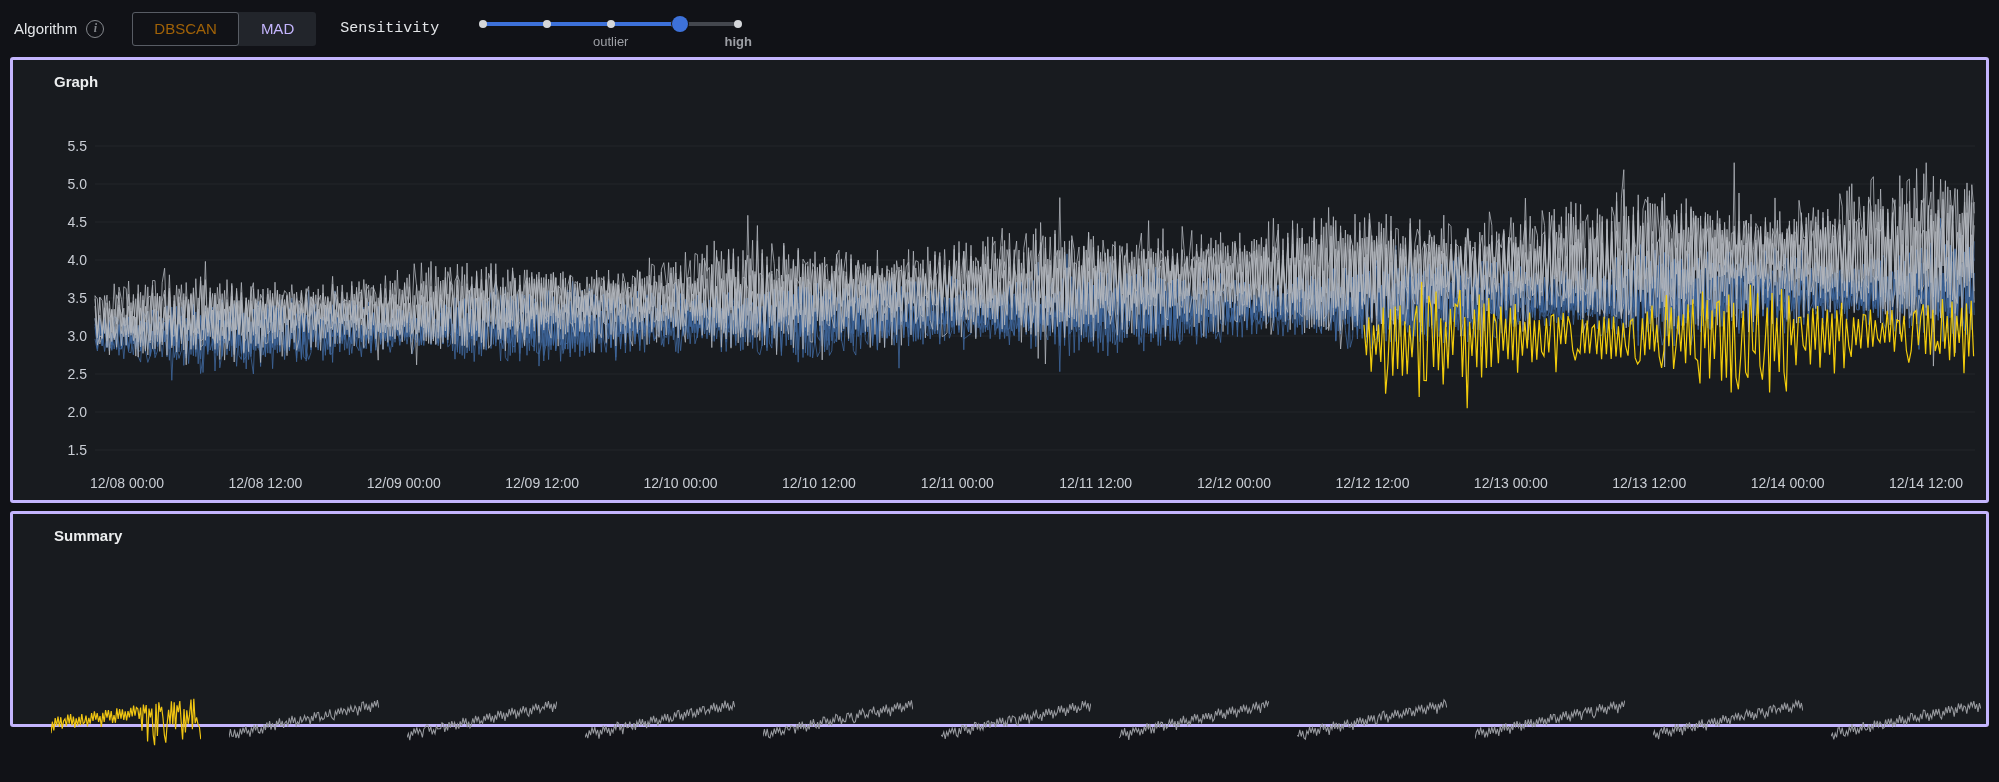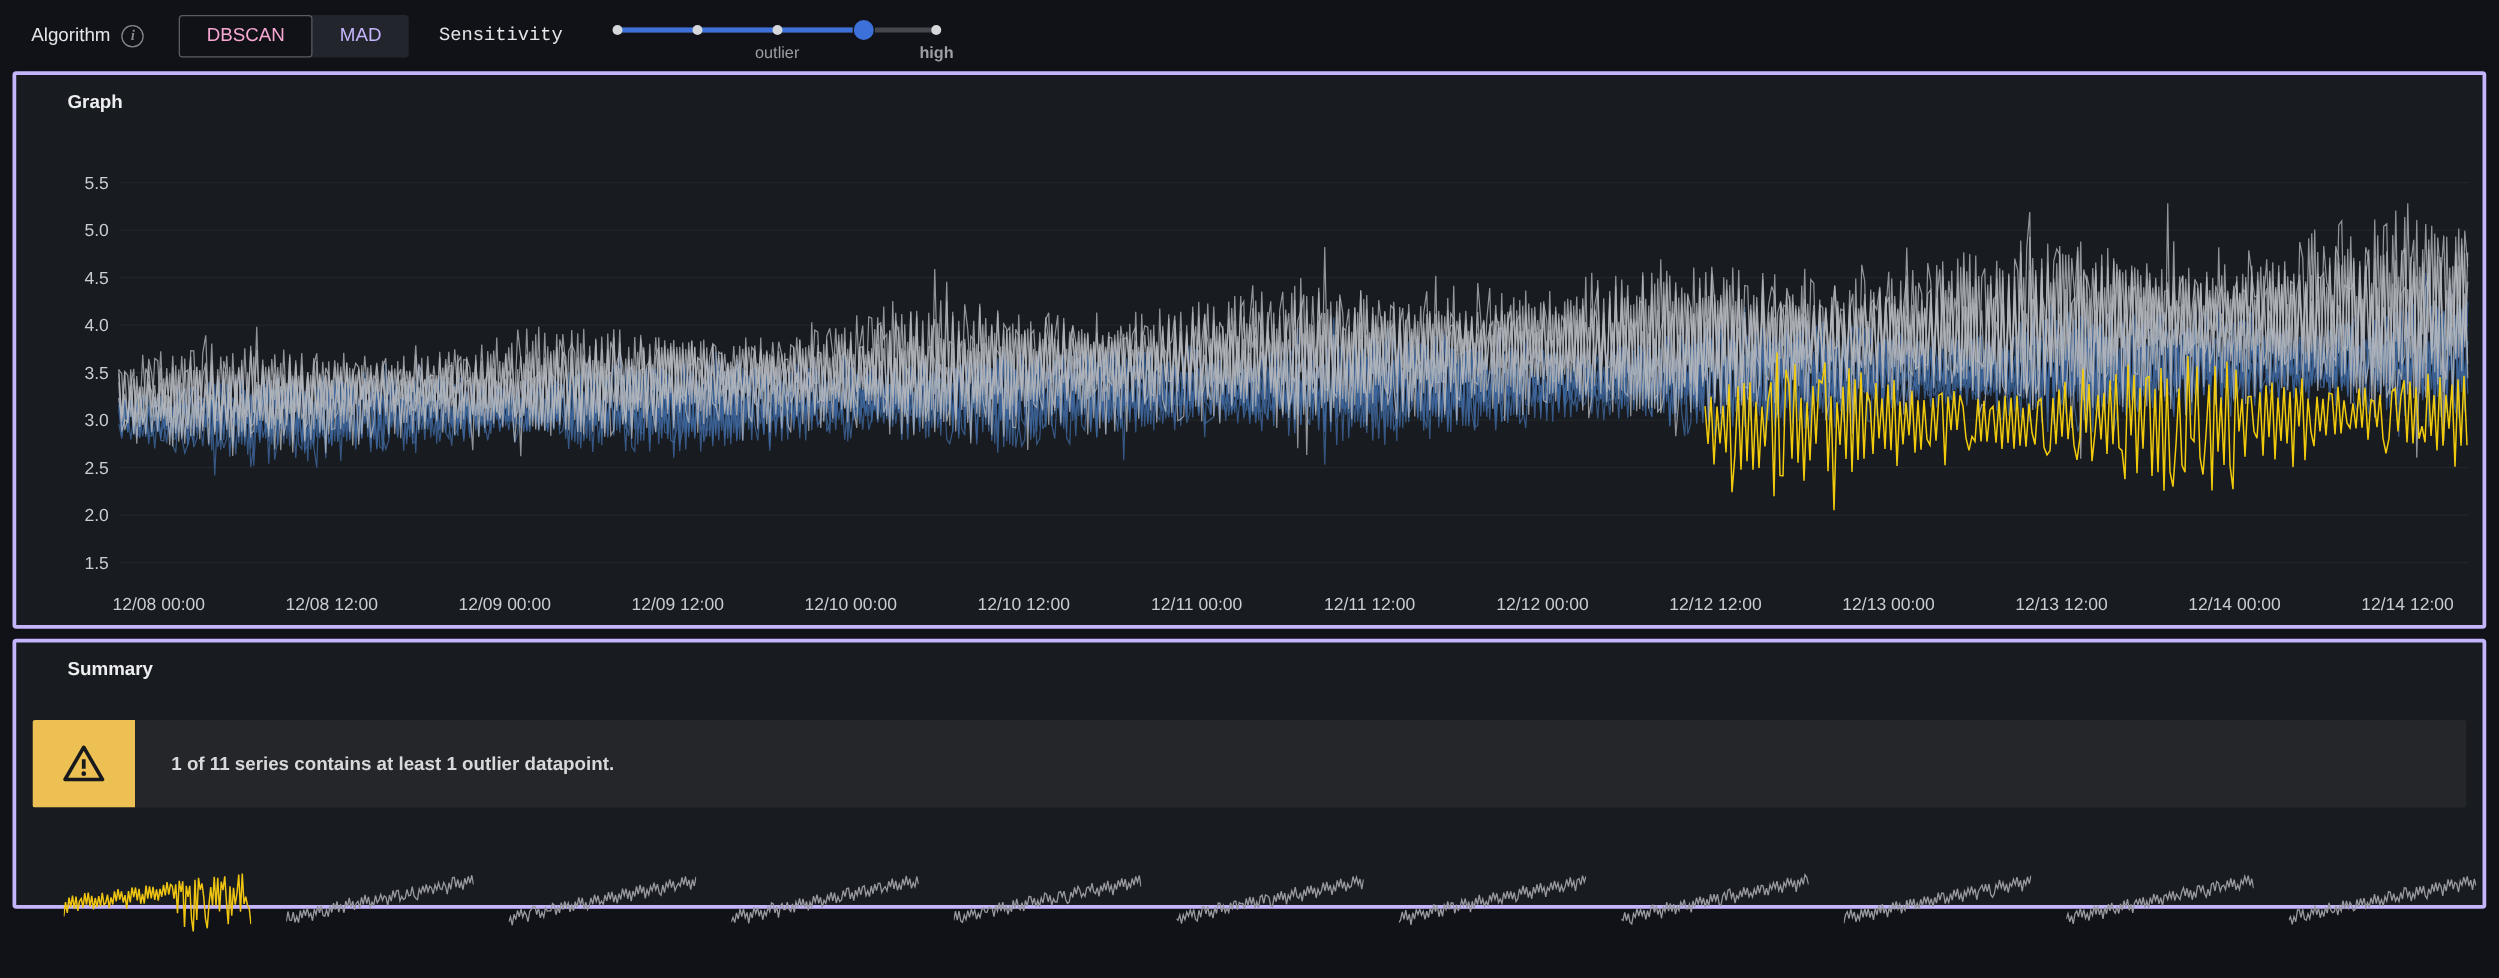--- a/index.html
+++ b/index.html
@@ -11,42 +11,42 @@
     color:#d8d9da;
     overflow:hidden;
     position:relative;
   }
 
   
   .toolbar {
     height:57px;
     display:flex;
     align-items:center;
-    padding:0 25px;
+    padding:0 14px;
   }
   .tb-label { font-size:15px; font-weight:500; color:#e3e5e8; }
   .info-icon {
     width:18px; height:18px; margin-left:9px;
     border:1.6px solid #84878c; border-radius:50%;
     color:#84878c; font-size:12px; font-weight:700;
     display:flex; align-items:center; justify-content:center;
     font-family:"Liberation Serif", serif; font-style:italic;
   }
   .radio-group {
     display:flex; align-items:stretch;
     background:#22252b; border-radius:3px;
     margin-left:28px; height:34px;
   }
   .radio-btn {
     padding:0 21px; display:flex; align-items:center;
     font-size:15px; font-weight:500; color:#c4b5fd;
     border:1px solid transparent; border-radius:3px;
     cursor:pointer; white-space:nowrap;
   }
-  .radio-btn.active { background:#111217; border-color:#585c64; color:#f9a8d4; }
+  .radio-btn.active { background:#111217; border-color:#585c64; color:#a16207; }
   .sens-label { margin-left:24px;font-family:Liberation Mono, monospace; }
   .slider {
     position:relative; width:255px; height:44px; margin-left:44px; margin-top:6px;
   }
   .slider-rail  { position:absolute; top:12px; left:0; width:100%; height:4px; background:#44474e; border-radius:2px; }
   .slider-fill  { position:absolute; top:12px; left:0; height:4px; background:#3d71d9; border-radius:2px; }
   .slider-dot   { position:absolute; top:10px; width:8px; height:8px; border-radius:50%; background:#d5d7da; transform:translateX(-50%); }
   .slider-handle{
     position:absolute; top:6px; width:16px; height:16px; border-radius:50%;
     background:#3d71d9; transform:translateX(-50%);
@@ -166,30 +166,20 @@
       <path d="M82.0 197.9L84.4 200.9L86.8 246.0L89.2 236.5L91.6 211.0L94.0 197.1L96.4 256.9L98.8 212.2L101.2 240.3L103.6 196.8L106.0 203.0L108.4 235.7L110.8 188.7L113.2 190.5L115.6 236.0L118.0 204.6L120.4 235.4L122.8 200.7L125.2 259.1L127.6 194.2L130.0 255.3L132.4 208.2L134.8 257.0L137.2 209.0L139.6 187.2L142.0 250.8L144.4 195.5L146.8 244.4L149.2 203.2L151.6 192.2L154.0 236.1L156.4 190.2L158.8 237.1L161.2 206.1L163.6 254.1L166.0 204.8L168.4 239.0L170.8 195.5L173.2 255.8L175.6 206.2L178.0 251.3L180.4 189.8L182.8 246.5L185.2 211.0L187.6 248.8L190.0 247.0L192.4 207.6L194.8 233.9L197.2 193.8L199.6 230.5L202.0 195.1L204.4 236.5L206.8 200.7L209.2 237.8L211.6 210.9L214.0 229.2L216.4 208.4L218.8 233.2L221.2 202.4L223.6 231.7L226.0 202.5L228.4 237.5L230.8 228.2L233.2 199.6L235.6 227.2L238.0 205.6L240.4 229.0L242.8 205.0L245.2 209.4L247.6 202.1L250.0 237.7L252.4 205.8L254.8 230.2L257.2 201.6L259.6 235.0L262.0 213.1L264.4 203.6L266.8 208.0L269.2 234.0L271.6 201.5L274.0 227.0L276.4 211.3L278.8 229.9L281.2 207.3L283.6 227.5L286.0 202.7L288.4 205.7L290.8 233.6L293.2 204.2L295.6 226.6L298.0 198.7L300.4 203.1L302.8 232.7L305.2 204.2L307.6 197.2L310.0 240.3L312.4 207.0L314.8 234.2L317.2 204.4L319.6 231.7L322.0 193.6L324.4 200.2L326.8 239.1L329.2 193.8L331.6 236.6L334.0 204.8L336.4 236.9L338.8 187.7L341.2 225.2L343.6 189.3L346.0 240.1L348.4 202.1L350.8 237.5L353.2 185.8L355.6 245.4L358.0 189.8L360.4 190.1L362.8 228.3L365.2 262.2L367.6 185.8L370.0 251.3L372.4 199.7L374.8 244.4L377.2 182.9L379.6 228.4L382.0 196.6L384.4 232.1L386.8 190.8L389.2 244.0L391.6 184.5L394.0 234.6L396.4 176.3L398.8 235.2L401.2 197.3L403.6 266.9L406.0 192.7L408.4 227.4L410.8 183.2L413.2 243.1L415.6 169.5L418.0 245.7L420.4 193.8L422.8 246.5L425.2 179.0L427.6 250.8L430.0 182.0L432.4 233.0L434.8 173.6L437.2 183.6L439.6 245.6L442.0 182.9L444.4 177.2L446.8 183.9L449.2 247.6L451.6 176.6L454.0 249.5L456.4 192.2L458.8 238.1L461.2 190.0L463.6 232.5L466.0 190.4L468.4 244.7L470.8 192.5L473.2 224.5L475.6 175.3L478.0 183.9L480.4 230.7L482.8 196.6L485.2 241.5L487.6 220.4L490.0 198.4L492.4 195.3L494.8 229.7L497.2 183.4L499.6 228.3L502.0 182.3L504.4 224.0L506.8 187.1L509.2 231.4L511.6 200.5L514.0 228.3L516.4 185.2L518.8 221.2L521.2 185.5L523.6 216.6L526.0 181.4L528.4 223.9L530.8 189.7L533.2 216.9L535.6 219.1L538.0 193.3L540.4 193.8L542.8 188.3L545.2 220.0L547.6 197.5L550.0 221.8L552.4 190.8L554.8 215.5L557.2 194.1L559.6 222.0L562.0 198.2L564.4 219.4L566.8 198.8L569.2 234.1L571.6 197.5L574.0 217.4L576.4 193.0L578.8 213.1L581.2 215.6L583.6 198.0L586.0 218.8L588.4 188.0L590.8 224.6L593.2 227.0L595.6 194.8L598.0 215.1L600.4 194.5L602.8 223.9L605.2 186.7L607.6 223.9L610.0 182.9L612.4 227.7L614.8 192.5L617.2 219.3L619.6 177.8L622.0 179.8L624.4 231.1L626.8 173.6L629.2 222.9L631.6 186.4L634.0 227.5L636.4 185.6L638.8 233.8L641.2 184.1L643.6 184.0L646.0 239.4L648.4 171.0L650.8 164.7L653.2 184.4L655.6 221.1L658.0 169.6L660.4 229.7L662.8 164.1L665.2 239.9L667.6 167.5L670.0 228.5L672.4 244.3L674.8 178.5L677.2 162.5L679.6 222.1L682.0 182.7L684.4 222.6L686.8 165.3L689.2 237.3L691.6 162.3L694.0 173.2L696.4 169.4L698.8 249.6L701.2 142.9L703.6 225.1L706.0 163.3L708.4 249.2L710.8 161.4L713.2 225.2L715.6 151.9L718.0 250.2L720.4 155.3L722.8 228.5L725.2 158.5L727.6 228.2L730.0 179.3L732.4 180.0L734.8 247.8L737.2 160.6L739.6 232.7L742.0 176.3L744.4 225.5L746.8 175.3L749.2 177.0L751.6 237.6L754.0 183.5L756.4 174.5L758.8 227.5L761.2 181.7L763.6 256.7L766.0 180.0L768.4 232.9L770.8 183.3L773.2 221.4L775.6 236.2L778.0 181.8L780.4 221.3L782.8 187.0L785.2 218.3L787.6 209.2L790.0 178.7L792.4 229.3L794.8 181.2L797.2 186.7L799.6 218.4L802.0 172.9L804.4 219.1L806.8 165.8L809.2 213.7L811.6 184.3L814.0 223.2L816.4 186.1L818.8 218.6L821.2 173.0L823.6 212.8L826.0 177.4L828.4 208.5L830.8 172.9L833.2 218.8L835.6 185.7L838.0 208.3L840.4 181.0L842.8 231.5L845.2 186.4L847.6 215.1L850.0 188.0L852.4 207.5L854.8 182.1L857.2 215.6L859.6 181.9L862.0 216.4L864.4 212.7L866.8 176.9L869.2 183.6L871.6 215.3L874.0 205.8L876.4 209.9L878.8 169.6L881.2 219.6L883.6 162.7L886.0 181.9L888.4 213.2L890.8 173.2L893.2 223.8L895.6 181.9L898.0 212.1L900.4 167.6L902.8 224.0L905.2 218.7L907.6 165.7L910.0 223.6L912.4 175.5L914.8 218.2L917.2 162.9L919.6 207.1L922.0 156.8L924.4 232.2L926.8 158.2L929.2 208.4L931.6 169.9L934.0 213.2L936.4 162.3L938.8 222.8L941.2 151.4L943.6 221.8L946.0 154.7L948.4 239.1L950.8 153.1L953.2 219.3L955.6 177.0L958.0 235.0L960.4 162.9L962.8 240.8L965.2 162.9L967.6 208.1L970.0 143.3L972.4 226.4L974.8 138.8L977.2 210.0L979.6 138.9L982.0 224.6L984.4 160.7L986.8 208.1L989.2 148.2L991.6 227.1L994.0 151.6L996.4 167.3L998.8 221.6L1001.2 165.6L1003.6 208.2L1006.0 152.0L1008.4 244.4L1010.8 170.6L1013.2 234.2L1015.6 154.3L1018.0 230.0L1020.4 212.4L1022.8 166.0L1025.2 233.9L1027.6 153.4L1030.0 137.7L1032.4 266.0L1034.8 161.0L1037.2 216.9L1039.6 208.5L1042.0 158.2L1044.4 228.6L1046.8 160.8L1049.2 213.4L1051.6 154.2L1054.0 223.1L1056.4 142.8L1058.8 231.7L1061.2 165.1L1063.6 206.1L1066.0 174.7L1068.4 211.4L1070.8 153.7L1073.2 207.1L1075.6 173.1L1078.0 208.4L1080.4 219.9L1082.8 172.5L1085.2 201.1L1087.6 154.3L1090.0 210.2L1092.4 154.8L1094.8 206.5L1097.2 217.7L1099.6 165.7L1102.0 160.8L1104.4 201.2L1106.8 157.1L1109.2 196.2L1111.6 157.6L1114.0 199.5L1116.4 177.5L1118.8 212.6L1121.2 177.2L1123.6 208.6L1126.0 170.9L1128.4 205.6L1130.8 199.9L1133.2 160.8L1135.6 207.8L1138.0 208.0L1140.4 174.6L1142.8 200.4L1145.2 171.4L1147.6 167.8L1150.0 208.6L1152.4 158.7L1154.8 176.3L1157.2 208.3L1159.6 162.9L1162.0 200.4L1164.4 164.1L1166.8 207.3L1169.2 209.6L1171.6 169.7L1174.0 157.9L1176.4 214.6L1178.8 199.7L1181.2 169.9L1183.6 215.8L1186.0 158.9L1188.4 216.7L1190.8 153.4L1193.2 210.4L1195.6 159.2L1198.0 215.9L1200.4 150.2L1202.8 217.3L1205.2 146.4L1207.6 221.6L1210.0 144.8L1212.4 202.6L1214.8 155.0L1217.2 206.0L1219.6 143.8L1222.0 222.5L1224.4 224.0L1226.8 134.8L1229.2 216.4L1231.6 150.9L1234.0 206.8L1236.4 163.5L1238.8 201.8L1241.2 153.0L1243.6 207.9L1246.0 146.5L1248.4 208.1L1250.8 153.5L1253.2 230.4L1255.6 123.5L1258.0 236.5L1260.4 220.7L1262.8 146.3L1265.2 132.0L1267.6 207.7L1270.0 140.7L1272.4 223.5L1274.8 134.9L1277.2 231.7L1279.6 131.1L1282.0 212.3L1284.4 143.7L1286.8 203.9L1289.2 139.1L1291.6 235.0L1294.0 145.4L1296.4 230.9L1298.8 139.4L1301.2 226.5L1303.6 141.1L1306.0 228.8L1308.4 120.3L1310.8 198.5L1313.2 149.8L1315.6 232.5L1318.0 218.7L1320.4 128.8L1322.8 209.2L1325.2 143.0L1327.6 232.6L1330.0 140.0L1332.4 220.6L1334.8 136.3L1337.2 194.2L1339.6 147.4L1342.0 217.9L1344.4 144.4L1346.8 193.9L1349.2 140.0L1351.6 206.4L1354.0 138.9L1356.4 199.7L1358.8 137.6L1361.2 197.0L1363.6 140.3L1366.0 190.2L1368.4 125.6L1370.8 200.3L1373.2 158.9L1375.6 197.7L1378.0 164.2L1380.4 207.1L1382.8 162.0L1385.2 188.8L1387.6 145.6L1390.0 190.7L1392.4 158.7L1394.8 189.0L1397.2 143.8L1399.6 185.5L1402.0 196.2L1404.4 147.1L1406.8 191.5L1409.2 188.1L1411.6 188.5L1414.0 146.2L1416.4 147.3L1418.8 187.9L1421.2 158.6L1423.6 194.7L1426.0 156.0L1428.4 196.2L1430.8 155.1L1433.2 191.8L1435.6 200.7L1438.0 162.9L1440.4 197.1L1442.8 155.5L1445.2 196.3L1447.6 147.9L1450.0 182.8L1452.4 155.4L1454.8 130.3L1457.2 161.6L1459.6 220.3L1462.0 144.1L1464.4 204.6L1466.8 150.3L1469.2 188.6L1471.6 147.7L1474.0 202.2L1476.4 148.0L1478.8 201.7L1481.2 158.9L1483.6 194.2L1486.0 135.6L1488.4 207.1L1490.8 142.5L1493.2 202.9L1495.6 139.0L1498.0 207.7L1500.4 124.8L1502.8 195.6L1505.2 149.9L1507.6 200.1L1510.0 145.6L1512.4 122.5L1514.8 242.0L1517.2 145.9L1519.6 198.0L1522.0 128.1L1524.4 137.2L1526.8 205.2L1529.2 137.1L1531.6 133.7L1534.0 212.3L1536.4 114.0L1538.8 207.2L1541.2 111.1L1543.6 191.2L1546.0 198.4L1548.4 118.7L1550.8 201.0L1553.2 108.9L1555.6 214.6L1558.0 116.0L1560.4 205.3L1562.8 105.2L1565.2 214.0L1567.6 106.4L1570.0 234.9L1572.4 225.7L1574.8 226.4L1577.2 196.3L1579.6 122.4L1582.0 190.4L1584.4 110.6L1586.8 216.4L1589.2 144.8L1591.6 214.7L1594.0 122.5L1596.4 204.8L1598.8 108.9L1601.2 118.2L1603.6 192.0L1606.0 123.9L1608.4 217.3L1610.8 205.6L1613.2 108.5L1615.6 217.0L1618.0 209.0L1620.4 122.4L1622.8 195.2L1625.2 112.3L1627.6 190.6L1630.0 127.7L1632.4 209.7L1634.8 124.7L1637.2 210.4L1639.6 217.6L1642.0 183.1L1644.4 144.1L1646.8 210.2L1649.2 102.8L1651.6 209.0L1654.0 130.9L1656.4 195.0L1658.8 207.8L1661.2 149.1L1663.6 122.0L1666.0 187.0L1668.4 131.0L1670.8 189.0L1673.2 152.7L1675.6 183.8L1678.0 137.6L1680.4 198.0L1682.8 135.3L1685.2 179.8L1687.6 152.5L1690.0 175.3L1692.4 137.5L1694.8 130.7L1697.2 181.9L1699.6 141.0L1702.0 192.7L1704.4 150.6L1706.8 178.9L1709.2 136.7L1711.6 177.0L1714.0 139.2L1716.4 186.1L1718.8 151.8L1721.2 180.5L1723.6 146.6L1726.0 178.2L1728.4 142.3L1730.8 177.8L1733.2 145.0L1735.6 185.8L1738.0 143.9L1740.4 187.6L1742.8 144.9L1745.2 176.8L1747.6 135.6L1750.0 187.2L1752.4 179.6L1754.8 134.0L1757.2 180.8L1759.6 135.6L1762.0 187.4L1764.4 122.2L1766.8 196.7L1769.2 136.4L1771.6 191.0L1774.0 135.0L1776.4 194.6L1778.8 136.6L1781.2 199.5L1783.6 123.6L1786.0 197.6L1788.4 114.7L1790.8 202.4L1793.2 134.2L1795.6 197.9L1798.0 143.1L1800.4 132.7L1802.8 210.6L1805.2 127.0L1807.6 200.1L1810.0 119.8L1812.4 195.1L1814.8 111.1L1817.2 214.2L1819.6 126.5L1822.0 189.1L1824.4 136.0L1826.8 121.6L1829.2 211.2L1831.6 131.7L1834.0 183.5L1836.4 88.6L1838.8 183.1L1841.2 120.9L1843.6 194.8L1846.0 98.8L1848.4 128.2L1850.8 135.0L1853.2 212.5L1855.6 102.8L1858.0 184.5L1860.4 113.8L1862.8 201.8L1865.2 101.1L1867.6 225.0L1870.0 111.3L1872.4 204.1L1874.8 127.9L1877.2 226.9L1879.6 122.7L1882.0 101.7L1884.4 224.7L1886.8 108.6L1889.2 190.5L1891.6 200.4L1894.0 105.6L1896.4 208.3L1898.8 120.0L1901.2 206.6L1903.6 70.5L1906.0 191.8L1908.4 102.0L1910.8 175.5L1913.2 133.2L1915.6 188.6L1918.0 111.2L1920.4 214.8L1922.8 133.5L1925.2 204.3L1927.6 132.2L1930.0 120.6L1932.4 184.7L1934.8 179.0L1937.2 106.9L1939.6 202.0L1942.0 174.8L1944.4 134.2L1946.8 177.8L1949.2 136.9L1951.6 189.4L1954.0 114.6L1956.4 183.4L1958.8 136.7L1961.2 193.1" fill="none" stroke="#b3b7be" stroke-width="1" opacity="0.78"></path>
       <path d="M82.0 220.4L84.4 237.5L86.8 217.1L89.2 235.7L91.6 209.8L94.0 242.7L96.4 220.2L98.8 216.4L101.2 239.7L103.6 233.9L106.0 206.8L108.4 247.7L110.8 219.4L113.2 237.0L115.6 208.1L118.0 237.3L120.4 218.0L122.8 258.1L125.2 202.4L127.6 248.8L130.0 201.9L132.4 252.8L134.8 199.8L137.2 197.9L139.6 250.8L142.0 198.1L144.4 243.7L146.8 198.1L149.2 246.9L151.6 208.9L154.0 257.2L156.4 193.5L158.8 247.6L161.2 197.2L163.6 240.9L166.0 198.6L168.4 245.8L170.8 202.2L173.2 266.8L175.6 201.4L178.0 236.4L180.4 194.5L182.8 236.8L185.2 199.9L187.6 252.2L190.0 187.3L192.4 242.3L194.8 209.7L197.2 238.8L199.6 212.0L202.0 251.4L204.4 206.1L206.8 261.5L209.2 205.6L211.6 262.1L214.0 204.4L216.4 236.3L218.8 198.0L221.2 256.6L223.6 205.3L226.0 235.9L228.4 194.4L230.8 253.7L233.2 209.6L235.6 253.7L238.0 202.7L240.4 237.4L242.8 201.9L245.2 245.7L247.6 202.3L250.0 249.5L252.4 206.1L254.8 235.9L257.2 232.4L259.6 195.3L262.0 234.0L264.4 192.1L266.8 247.3L269.2 203.1L271.6 192.6L274.0 195.8L276.4 249.1L278.8 204.4L281.2 244.5L283.6 201.9L286.0 230.3L288.4 209.7L290.8 230.0L293.2 201.3L295.6 231.8L298.0 208.9L300.4 198.0L302.8 231.0L305.2 211.0L307.6 241.6L310.0 204.3L312.4 226.3L314.8 206.3L317.2 230.3L319.6 229.0L322.0 211.6L324.4 234.6L326.8 205.5L329.2 226.0L331.6 200.9L334.0 231.8L336.4 205.6L338.8 229.4L341.2 207.3L343.6 232.5L346.0 203.5L348.4 227.0L350.8 211.1L353.2 236.6L355.6 208.1L358.0 224.0L360.4 206.7L362.8 206.2L365.2 233.9L367.6 201.9L370.0 210.2L372.4 235.0L374.8 207.7L377.2 199.7L379.6 238.5L382.0 203.8L384.4 231.3L386.8 207.9L389.2 227.0L391.6 205.2L394.0 224.8L396.4 205.0L398.8 234.8L401.2 231.6L403.6 206.8L406.0 234.6L408.4 197.1L410.8 242.5L413.2 204.1L415.6 234.2L418.0 199.1L420.4 240.6L422.8 193.1L425.2 240.4L427.6 196.5L430.0 236.9L432.4 181.9L434.8 238.5L437.2 183.5L439.6 197.1L442.0 234.4L444.4 182.1L446.8 237.9L449.2 201.3L451.6 243.3L454.0 189.5L456.4 196.3L458.8 186.2L461.2 236.4L463.6 178.5L466.0 238.3L468.4 194.9L470.8 251.3L473.2 182.4L475.6 250.3L478.0 246.3L480.4 192.3L482.8 183.6L485.2 194.7L487.6 240.8L490.0 196.9L492.4 252.9L494.8 194.3L497.2 229.0L499.6 169.8L502.0 236.6L504.4 194.7L506.8 190.3L509.2 230.3L511.6 247.6L514.0 171.8L516.4 235.7L518.8 178.5L521.2 229.3L523.6 184.1L526.0 238.1L528.4 185.6L530.8 229.6L533.2 181.4L535.6 226.2L538.0 182.0L540.4 225.6L542.8 179.8L545.2 248.1L547.6 175.1L550.0 241.2L552.4 179.9L554.8 234.3L557.2 176.9L559.6 179.3L562.0 225.1L564.4 183.4L566.8 233.4L569.2 193.6L571.6 226.2L574.0 197.1L576.4 234.3L578.8 199.3L581.2 222.6L583.6 185.3L586.0 236.6L588.4 197.5L590.8 224.5L593.2 192.5L595.6 221.4L598.0 185.5L600.4 241.3L602.8 185.4L605.2 217.5L607.6 195.5L610.0 226.2L612.4 198.7L614.8 189.9L617.2 189.3L619.6 224.2L622.0 218.1L624.4 200.3L626.8 224.2L629.2 187.9L631.6 214.7L634.0 199.6L636.4 215.7L638.8 187.3L641.2 224.1L643.6 221.9L646.0 194.4L648.4 223.0L650.8 196.2L653.2 217.7L655.6 198.5L658.0 219.5L660.4 186.4L662.8 184.2L665.2 193.8L667.6 228.5L670.0 185.2L672.4 215.4L674.8 190.8L677.2 214.0L679.6 195.9L682.0 217.7L684.4 184.0L686.8 226.5L689.2 177.1L691.6 217.6L694.0 180.7L696.4 219.6L698.8 182.2L701.2 219.9L703.6 188.3L706.0 229.1L708.4 180.6L710.8 235.3L713.2 175.4L715.6 217.7L718.0 171.0L720.4 235.9L722.8 178.9L725.2 244.9L727.6 187.7L730.0 239.0L732.4 162.1L734.8 217.5L737.2 177.4L739.6 237.2L742.0 173.5L744.4 239.2L746.8 228.1L749.2 180.4L751.6 247.1L754.0 166.9L756.4 219.0L758.8 173.0L761.2 223.4L763.6 182.8L766.0 220.7L768.4 177.0L770.8 235.6L773.2 161.5L775.6 217.2L778.0 170.6L780.4 249.8L782.8 168.2L785.2 225.0L787.6 179.0L790.0 251.2L792.4 167.3L794.8 163.8L797.2 243.7L799.6 244.2L802.0 184.9L804.4 216.2L806.8 167.0L809.2 261.9L811.6 159.1L814.0 216.2L816.4 182.9L818.8 219.6L821.2 230.2L823.6 167.3L826.0 241.7L828.4 160.9L830.8 230.8L833.2 185.8L835.6 213.4L838.0 160.8L840.4 222.6L842.8 186.9L845.2 162.0L847.6 176.0L850.0 221.5L852.4 165.2L854.8 228.6L857.2 169.5L859.6 219.7L862.0 175.5L864.4 209.6L866.8 179.5L869.2 223.1L871.6 181.9L874.0 221.8L876.4 175.0L878.8 223.8L881.2 182.7L883.6 213.3L886.0 187.2L888.4 223.6L890.8 176.8L893.2 207.1L895.6 174.4L898.0 206.4L900.4 181.5L902.8 222.9L905.2 178.7L907.6 216.6L910.0 218.8L912.4 178.7L914.8 209.1L917.2 178.7L919.6 183.5L922.0 207.1L924.4 206.4L926.8 181.2L929.2 208.8L931.6 175.9L934.0 207.0L936.4 174.0L938.8 203.7L941.2 184.7L943.6 207.3L946.0 181.9L948.4 205.1L950.8 185.9L953.2 221.6L955.6 172.7L958.0 207.4L960.4 174.7L962.8 209.4L965.2 176.3L967.6 210.0L970.0 183.0L972.4 169.6L974.8 210.0L977.2 175.5L979.6 221.0L982.0 173.0L984.4 221.1L986.8 161.2L989.2 180.2L991.6 163.6L994.0 206.4L996.4 169.3L998.8 207.8L1001.2 167.3L1003.6 213.0L1006.0 175.6L1008.4 218.8L1010.8 154.4L1013.2 209.9L1015.6 173.2L1018.0 152.4L1020.4 216.7L1022.8 142.1L1025.2 219.7L1027.6 144.4L1030.0 221.7L1032.4 166.1L1034.8 214.0L1037.2 162.3L1039.6 234.3L1042.0 162.5L1044.4 152.3L1046.8 224.1L1049.2 149.3L1051.6 239.6L1054.0 169.7L1056.4 215.5L1058.8 141.9L1061.2 221.1L1063.6 165.9L1066.0 229.2L1068.4 167.4L1070.8 226.1L1073.2 151.9L1075.6 226.2L1078.0 141.3L1080.4 242.5L1082.8 167.8L1085.2 224.8L1087.6 160.9L1090.0 206.6L1092.4 160.2L1094.8 212.2L1097.2 217.5L1099.6 158.1L1102.0 210.5L1104.4 237.2L1106.8 147.6L1109.2 231.6L1111.6 167.1L1114.0 222.5L1116.4 167.5L1118.8 235.2L1121.2 158.9L1123.6 231.0L1126.0 167.4L1128.4 206.1L1130.8 150.9L1133.2 211.5L1135.6 153.0L1138.0 201.7L1140.4 153.9L1142.8 233.8L1145.2 172.9L1147.6 162.5L1150.0 162.3L1152.4 219.4L1154.8 222.0L1157.2 172.9L1159.6 208.2L1162.0 166.7L1164.4 220.6L1166.8 176.1L1169.2 203.3L1171.6 165.7L1174.0 198.2L1176.4 175.0L1178.8 165.8L1181.2 158.6L1183.6 201.7L1186.0 165.0L1188.4 164.3L1190.8 200.5L1193.2 163.3L1195.6 145.8L1198.0 197.4L1200.4 158.9L1202.8 206.3L1205.2 166.6L1207.6 197.9L1210.0 165.0L1212.4 204.2L1214.8 168.2L1217.2 209.9L1219.6 165.2L1222.0 205.4L1224.4 174.5L1226.8 195.2L1229.2 173.9L1231.6 193.4L1234.0 172.5L1236.4 204.4L1238.8 155.4L1241.2 196.4L1243.6 159.9L1246.0 198.2L1248.4 157.9L1250.8 205.3L1253.2 140.7L1255.6 196.6L1258.0 163.7L1260.4 213.4L1262.8 149.6L1265.2 161.5L1267.6 217.1L1270.0 157.0L1272.4 206.9L1274.8 214.4L1277.2 160.1L1279.6 203.8L1282.0 166.8L1284.4 214.6L1286.8 140.0L1289.2 200.2L1291.6 165.5L1294.0 201.6L1296.4 201.0L1298.8 143.0L1301.2 144.3L1303.6 213.0L1306.0 146.5L1308.4 228.2L1310.8 128.8L1313.2 231.4L1315.6 228.5L1318.0 127.4L1320.4 217.1L1322.8 150.8L1325.2 208.5L1327.6 134.5L1330.0 213.1L1332.4 132.0L1334.8 199.7L1337.2 136.9L1339.6 207.6L1342.0 153.5L1344.4 227.7L1346.8 151.0L1349.2 208.3L1351.6 159.2L1354.0 239.3L1356.4 123.7L1358.8 224.6L1361.2 153.5L1363.6 232.9L1366.0 146.6L1368.4 226.0L1370.8 130.0L1373.2 198.1L1375.6 142.8L1378.0 221.8L1380.4 141.2L1382.8 211.4L1385.2 212.4L1387.6 158.0L1390.0 216.4L1392.4 146.6L1394.8 211.2L1397.2 125.4L1399.6 222.5L1402.0 151.7L1404.4 202.5L1406.8 121.5L1409.2 228.0L1411.6 144.7L1414.0 154.2L1416.4 203.8L1418.8 139.0L1421.2 205.2L1423.6 149.2L1426.0 210.8L1428.4 130.5L1430.8 222.3L1433.2 158.3L1435.6 194.1L1438.0 152.8L1440.4 200.3L1442.8 141.6L1445.2 194.1L1447.6 151.9L1450.0 208.3L1452.4 139.4L1454.8 211.3L1457.2 142.9L1459.6 202.9L1462.0 162.0L1464.4 202.4L1466.8 151.5L1469.2 202.2L1471.6 148.8L1474.0 195.7L1476.4 146.2L1478.8 194.5L1481.2 163.2L1483.6 193.5L1486.0 155.7L1488.4 190.5L1490.8 135.5L1493.2 186.2L1495.6 157.6L1498.0 183.0L1500.4 145.8L1502.8 188.5L1505.2 162.6L1507.6 192.7L1510.0 146.6L1512.4 185.9L1514.8 161.7L1517.2 187.7L1519.6 193.3L1522.0 150.6L1524.4 186.0L1526.8 148.0L1529.2 198.1L1531.6 144.1L1534.0 201.0L1536.4 140.5L1538.8 205.8L1541.2 142.3L1543.6 188.7L1546.0 160.0L1548.4 208.8L1550.8 191.5L1553.2 158.2L1555.6 199.9L1558.0 194.7L1560.4 147.3L1562.8 195.1L1565.2 140.9L1567.6 191.0L1570.0 190.5L1572.4 194.6L1574.8 195.4L1577.2 144.7L1579.6 208.8L1582.0 141.1L1584.4 137.8L1586.8 200.5L1589.2 123.6L1591.6 215.0L1594.0 150.6L1596.4 187.7L1598.8 140.7L1601.2 217.1L1603.6 218.7L1606.0 150.3L1608.4 220.8L1610.8 117.9L1613.2 229.9L1615.6 131.6L1618.0 226.5L1620.4 137.6L1622.8 149.3L1625.2 191.8L1627.6 127.8L1630.0 191.9L1632.4 112.6L1634.8 194.5L1637.2 105.0L1639.6 190.4L1642.0 105.7L1644.4 199.4L1646.8 136.9L1649.2 99.4L1651.6 269.0L1654.0 120.1L1656.4 230.5L1658.8 140.5L1661.2 228.2L1663.6 118.1L1666.0 235.8L1668.4 115.1L1670.8 227.5L1673.2 100.5L1675.6 214.1L1678.0 108.7L1680.4 205.7L1682.8 117.6L1685.2 227.6L1687.6 117.9L1690.0 191.8L1692.4 119.6L1694.8 200.6L1697.2 201.5L1699.6 139.7L1702.0 210.7L1704.4 125.3L1706.8 207.7L1709.2 145.3L1711.6 198.1L1714.0 131.3L1716.4 185.9L1718.8 134.9L1721.2 135.0L1723.6 201.1L1726.0 136.9L1728.4 180.2L1730.8 147.1L1733.2 202.2L1735.6 135.6L1738.0 185.1L1740.4 151.7L1742.8 128.7L1745.2 199.2L1747.6 128.7L1750.0 197.2L1752.4 138.3L1754.8 193.2L1757.2 183.6L1759.6 145.1L1762.0 184.0L1764.4 152.7L1766.8 178.6L1769.2 145.6L1771.6 185.7L1774.0 174.8L1776.4 131.0L1778.8 176.4L1781.2 142.5L1783.6 181.2L1786.0 146.7L1788.4 182.6L1790.8 141.0L1793.2 178.5L1795.6 115.2L1798.0 194.0L1800.4 182.6L1802.8 150.4L1805.2 173.1L1807.6 141.6L1810.0 190.6L1812.4 135.7L1814.8 193.2L1817.2 145.2L1819.6 190.2L1822.0 131.5L1824.4 175.0L1826.8 136.7L1829.2 185.3L1831.6 133.4L1834.0 194.2L1836.4 142.8L1838.8 189.3L1841.2 124.1L1843.6 124.0L1846.0 192.8L1848.4 131.5L1850.8 203.7L1853.2 137.8L1855.6 195.2L1858.0 112.5L1860.4 177.9L1862.8 183.6L1865.2 177.5L1867.6 111.0L1870.0 211.1L1872.4 138.8L1874.8 216.1L1877.2 141.1L1879.6 208.9L1882.0 192.6L1884.4 137.8L1886.8 236.1L1889.2 132.1L1891.6 221.8L1894.0 114.1L1896.4 220.3L1898.8 212.4L1901.2 128.9L1903.6 226.0L1906.0 197.2L1908.4 205.8L1910.8 75.7L1913.2 209.6L1915.6 113.1L1918.0 93.9L1920.4 268.1L1922.8 189.6L1925.2 101.5L1927.6 192.5L1930.0 93.7L1932.4 188.5L1934.8 115.0L1937.2 184.9L1939.6 107.6L1942.0 215.5L1944.4 192.3L1946.8 116.0L1949.2 228.4L1951.6 91.3L1954.0 187.9L1956.4 97.6L1958.8 179.9L1961.2 104.0" fill="none" stroke="#b3b7be" stroke-width="1" opacity="0.78"></path>
       <path d="M82.0 197.5L84.4 239.8L86.8 199.5L89.2 240.6L91.6 197.5L94.0 240.4L96.4 202.8L98.8 234.4L101.2 185.8L103.6 226.2L106.0 189.1L108.4 201.3L110.8 227.4L113.2 227.1L115.6 183.0L118.0 234.3L120.4 202.9L122.8 237.0L125.2 186.7L127.6 236.4L130.0 197.5L132.4 250.9L134.8 188.9L137.2 242.4L139.6 182.5L142.0 182.7L144.4 231.5L146.8 198.5L149.2 243.8L151.6 196.3L154.0 230.9L156.4 176.8L158.8 237.6L161.2 238.2L163.6 187.2L166.0 226.2L168.4 186.7L170.8 229.4L173.2 198.5L175.6 227.7L178.0 195.4L180.4 247.4L182.8 180.7L185.2 230.5L187.6 182.8L190.0 231.7L192.4 163.4L194.8 238.3L197.2 223.2L199.6 195.4L202.0 243.6L204.4 189.3L206.8 222.0L209.2 195.6L211.6 241.0L214.0 181.6L216.4 232.8L218.8 187.6L221.2 232.3L223.6 193.1L226.0 229.5L228.4 184.5L230.8 234.4L233.2 200.1L235.6 233.3L238.0 188.4L240.4 233.7L242.8 200.6L245.2 227.9L247.6 196.2L250.0 202.4L252.4 221.2L254.8 190.2L257.2 218.5L259.6 201.9L262.0 221.9L264.4 201.8L266.8 227.2L269.2 196.9L271.6 221.6L274.0 196.8L276.4 221.7L278.8 186.6L281.2 217.3L283.6 200.5L286.0 215.7L288.4 192.3L290.8 215.1L293.2 190.6L295.6 218.7L298.0 216.6L300.4 202.1L302.8 224.4L305.2 200.2L307.6 221.1L310.0 195.0L312.4 224.2L314.8 198.4L317.2 215.6L319.6 178.3L322.0 225.7L324.4 200.8L326.8 224.9L329.2 186.9L331.6 223.1L334.0 194.4L336.4 215.8L338.8 219.6L341.2 196.0L343.6 223.3L346.0 183.5L348.4 221.0L350.8 181.5L353.2 216.9L355.6 192.2L358.0 231.2L360.4 189.4L362.8 196.1L365.2 225.0L367.6 192.1L370.0 221.7L372.4 177.6L374.8 224.5L377.2 228.8L379.6 185.1L382.0 240.9L384.4 172.0L386.8 237.2L389.2 227.5L391.6 185.7L394.0 224.9L396.4 188.7L398.8 220.6L401.2 165.7L403.6 188.5L406.0 232.1L408.4 164.8L410.8 225.9L413.2 174.7L415.6 245.5L418.0 163.4L420.4 239.1L422.8 168.2L425.2 234.2L427.6 183.0L430.0 244.6L432.4 169.3L434.8 241.8L437.2 183.9L439.6 187.2L442.0 246.2L444.4 187.4L446.8 224.8L449.2 187.9L451.6 238.7L454.0 165.0L456.4 234.3L458.8 178.6L461.2 235.0L463.6 174.2L466.0 239.1L468.4 171.2L470.8 222.6L473.2 181.4L475.6 223.0L478.0 165.4L480.4 227.5L482.8 165.7L485.2 231.8L487.6 188.8L490.0 230.6L492.4 188.8L494.8 225.1L497.2 219.2L499.6 222.7L502.0 179.9L504.4 230.7L506.8 177.1L509.2 214.3L511.6 171.9L514.0 215.2L516.4 179.6L518.8 218.2L521.2 180.8L523.6 211.8L526.0 174.0L528.4 226.4L530.8 179.5L533.2 224.8L535.6 181.2L538.0 217.9L540.4 174.5L542.8 218.1L545.2 188.2L547.6 190.5L550.0 209.3L552.4 189.1L554.8 227.8L557.2 178.3L559.6 216.5L562.0 186.0L564.4 209.9L566.8 185.0L569.2 213.9L571.6 191.2L574.0 212.3L576.4 185.8L578.8 207.6L581.2 181.1L583.6 216.6L586.0 179.4L588.4 203.8L590.8 178.5L593.2 212.8L595.6 182.9L598.0 207.4L600.4 183.7L602.8 210.2L605.2 175.7L607.6 206.0L610.0 175.4L612.4 185.8L614.8 216.1L617.2 230.3L619.6 186.0L622.0 219.0L624.4 171.9L626.8 213.8L629.2 180.6L631.6 220.0L634.0 178.2L636.4 211.9L638.8 166.0L641.2 167.5L643.6 221.9L646.0 222.8L648.4 173.9L650.8 213.7L653.2 213.2L655.6 164.6L658.0 211.0L660.4 169.1L662.8 228.1L665.2 211.0L667.6 179.4L670.0 228.6L672.4 154.2L674.8 212.6L677.2 179.3L679.6 222.7L682.0 155.5L684.4 156.6L686.8 211.4L689.2 155.8L691.6 219.7L694.0 147.2L696.4 234.7L698.8 166.1L701.2 212.5L703.6 152.3L706.0 224.5L708.4 153.3L710.8 221.4L713.2 241.0L715.6 151.0L718.0 209.4L720.4 150.7L722.8 235.9L725.2 173.4L727.6 239.4L730.0 152.3L732.4 229.7L734.8 117.3L737.2 206.8L739.6 142.2L742.0 239.5L744.4 142.6L746.8 225.7L749.2 151.4L751.6 218.8L754.0 168.9L756.4 213.6L758.8 145.5L761.2 165.5L763.6 208.7L766.0 158.7L768.4 222.6L770.8 145.1L773.2 218.4L775.6 176.3L778.0 208.4L780.4 161.4L782.8 210.9L785.2 150.2L787.6 206.1L790.0 165.9L792.4 216.8L794.8 168.3L797.2 226.3L799.6 165.3L802.0 170.9L804.4 207.6L806.8 176.3L809.2 218.8L811.6 169.8L814.0 166.2L816.4 201.3L818.8 177.8L821.2 207.0L823.6 168.7L826.0 205.6L828.4 162.2L830.8 202.4L833.2 177.9L835.6 197.6L838.0 173.6L840.4 209.6L842.8 202.8L845.2 172.3L847.6 197.1L850.0 166.6L852.4 210.6L854.8 168.7L857.2 221.3L859.6 177.3L862.0 207.4L864.4 168.1L866.8 195.7L869.2 170.1L871.6 202.4L874.0 167.7L876.4 206.6L878.8 174.0L881.2 194.9L883.6 172.4L886.0 209.0L888.4 167.5L890.8 194.3L893.2 168.8L895.6 164.0L898.0 210.5L900.4 176.6L902.8 162.7L905.2 163.7L907.6 207.9L910.0 170.8L912.4 198.0L914.8 195.0L917.2 166.2L919.6 206.6L922.0 168.2L924.4 207.2L926.8 164.2L929.2 215.2L931.6 151.4L934.0 207.0L936.4 169.9L938.8 204.5L941.2 147.2L943.6 227.3L946.0 143.4L948.4 219.0L950.8 209.8L953.2 144.8L955.6 211.6L958.0 147.2L960.4 214.1L962.8 159.5L965.2 165.2L967.6 197.1L970.0 156.5L972.4 226.9L974.8 158.5L977.2 203.9L979.6 147.8L982.0 143.2L984.4 218.8L986.8 159.0L989.2 130.2L991.6 204.1L994.0 217.5L996.4 135.2L998.8 199.3L1001.2 151.7L1003.6 216.2L1006.0 161.3L1008.4 227.3L1010.8 150.2L1013.2 135.4L1015.6 202.8L1018.0 229.4L1020.4 218.3L1022.8 130.6L1025.2 260.5L1027.6 124.5L1030.0 211.5L1032.4 150.0L1034.8 204.3L1037.2 138.9L1039.6 196.1L1042.0 135.9L1044.4 196.6L1046.8 152.4L1049.2 223.4L1051.6 143.2L1054.0 215.4L1056.4 219.8L1058.8 137.6L1061.2 152.3L1063.6 210.6L1066.0 162.9L1068.4 206.1L1070.8 148.2L1073.2 201.9L1075.6 135.0L1078.0 216.8L1080.4 149.2L1082.8 213.7L1085.2 161.8L1087.6 202.8L1090.0 163.5L1092.4 202.9L1094.8 150.9L1097.2 192.6L1099.6 146.5L1102.0 149.1L1104.4 203.6L1106.8 162.0L1109.2 148.5L1111.6 205.4L1114.0 145.3L1116.4 196.8L1118.8 153.7L1121.2 189.2L1123.6 193.2L1126.0 160.5L1128.4 202.5L1130.8 152.4L1133.2 190.9L1135.6 196.8L1138.0 159.4L1140.4 199.3L1142.8 155.1L1145.2 195.6L1147.6 152.6L1150.0 156.7L1152.4 183.2L1154.8 157.8L1157.2 185.3L1159.6 158.1L1162.0 192.7L1164.4 155.9L1166.8 198.4L1169.2 151.6L1171.6 200.8L1174.0 159.4L1176.4 197.7L1178.8 161.0L1181.2 192.4L1183.6 146.1L1186.0 196.0L1188.4 150.2L1190.8 183.1L1193.2 157.6L1195.6 150.9L1198.0 203.3L1200.4 159.6L1202.8 153.7L1205.2 203.2L1207.6 154.4L1210.0 193.4L1212.4 187.9L1214.8 147.4L1217.2 189.4L1219.6 191.2L1222.0 143.1L1224.4 197.7L1226.8 150.4L1229.2 207.1L1231.6 206.8L1234.0 156.7L1236.4 201.0L1238.8 191.0L1241.2 141.0L1243.6 190.4L1246.0 192.4L1248.4 139.3L1250.8 215.0L1253.2 146.3L1255.6 218.2L1258.0 203.5L1260.4 120.2L1262.8 210.7L1265.2 126.0L1267.6 204.8L1270.0 152.0L1272.4 215.7L1274.8 139.4L1277.2 221.4L1279.6 122.6L1282.0 221.3L1284.4 140.2L1286.8 215.9L1289.2 218.7L1291.6 145.9L1294.0 222.1L1296.4 138.5L1298.8 229.2L1301.2 122.7L1303.6 221.4L1306.0 192.6L1308.4 136.8L1310.8 220.9L1313.2 217.6L1315.6 109.4L1318.0 200.0L1320.4 118.7L1322.8 210.5L1325.2 189.5L1327.6 127.8L1330.0 195.8L1332.4 148.1L1334.8 207.7L1337.2 138.4L1339.6 148.3L1342.0 199.5L1344.4 216.3L1346.8 132.4L1349.2 211.2L1351.6 140.4L1354.0 195.6L1356.4 115.4L1358.8 143.8L1361.2 201.4L1363.6 137.9L1366.0 186.6L1368.4 133.9L1370.8 200.6L1373.2 146.4L1375.6 211.7L1378.0 132.7L1380.4 203.1L1382.8 130.4L1385.2 131.0L1387.6 207.4L1390.0 151.2L1392.4 187.9L1394.8 195.4L1397.2 120.4L1399.6 178.4L1402.0 144.9L1404.4 131.1L1406.8 138.3L1409.2 197.0L1411.6 150.4L1414.0 178.8L1416.4 136.9L1418.8 180.4L1421.2 137.4L1423.6 186.5L1426.0 149.2L1428.4 187.7L1430.8 141.1L1433.2 189.1L1435.6 182.8L1438.0 146.0L1440.4 183.8L1442.8 155.3L1445.2 191.6L1447.6 148.7L1450.0 182.8L1452.4 191.3L1454.8 130.8L1457.2 174.6L1459.6 149.3L1462.0 150.3L1464.4 187.8L1466.8 150.7L1469.2 137.0L1471.6 191.7L1474.0 148.6L1476.4 179.1L1478.8 137.2L1481.2 184.3L1483.6 192.8L1486.0 144.7L1488.4 149.7L1490.8 131.4L1493.2 185.2L1495.6 140.2L1498.0 185.0L1500.4 144.5L1502.8 178.8L1505.2 148.9L1507.6 194.6L1510.0 184.4L1512.4 100.1L1514.8 182.6L1517.2 118.1L1519.6 196.7L1522.0 195.4L1524.4 141.7L1526.8 207.3L1529.2 112.5L1531.6 127.7L1534.0 199.6L1536.4 141.4L1538.8 117.4L1541.2 181.2L1543.6 134.1L1546.0 183.6L1548.4 135.2L1550.8 203.1L1553.2 128.4L1555.6 212.5L1558.0 103.8L1560.4 183.4L1562.8 127.2L1565.2 214.7L1567.6 125.3L1570.0 219.9L1572.4 123.7L1574.8 116.7L1577.2 207.2L1579.6 129.3L1582.0 193.6L1584.4 125.1L1586.8 199.7L1589.2 118.3L1591.6 220.6L1594.0 120.8L1596.4 208.1L1598.8 123.0L1601.2 203.9L1603.6 94.5L1606.0 202.1L1608.4 219.6L1610.8 91.4L1613.2 177.9L1615.6 118.1L1618.0 192.1L1620.4 116.7L1622.8 217.8L1625.2 114.7L1627.6 203.9L1630.0 124.8L1632.4 215.3L1634.8 98.9L1637.2 208.2L1639.6 133.3L1642.0 176.2L1644.4 244.4L1646.8 194.4L1649.2 127.8L1651.6 193.2L1654.0 117.6L1656.4 127.5L1658.8 180.6L1661.2 116.4L1663.6 176.2L1666.0 135.2L1668.4 201.0L1670.8 131.8L1673.2 195.5L1675.6 129.4L1678.0 186.8L1680.4 119.7L1682.8 172.3L1685.2 119.9L1687.6 195.4L1690.0 130.6L1692.4 170.1L1694.8 116.1L1697.2 175.9L1699.6 122.1L1702.0 189.0L1704.4 112.6L1706.8 165.2L1709.2 132.0L1711.6 167.4L1714.0 141.8L1716.4 169.2L1718.8 179.5L1721.2 127.9L1723.6 166.3L1726.0 123.1L1728.4 173.0L1730.8 123.0L1733.2 169.8L1735.6 125.1L1738.0 183.2L1740.4 179.2L1742.8 176.7L1745.2 132.2L1747.6 163.2L1750.0 183.7L1752.4 123.6L1754.8 165.8L1757.2 140.8L1759.6 166.6L1762.0 140.2L1764.4 130.2L1766.8 179.6L1769.2 134.4L1771.6 166.3L1774.0 130.6L1776.4 183.2L1778.8 136.3L1781.2 170.8L1783.6 128.1L1786.0 169.9L1788.4 132.0L1790.8 185.5L1793.2 119.4L1795.6 176.5L1798.0 122.6L1800.4 197.1L1802.8 118.7L1805.2 185.0L1807.6 131.6L1810.0 186.7L1812.4 129.7L1814.8 194.2L1817.2 188.9L1819.6 127.3L1822.0 128.9L1824.4 193.7L1826.8 95.6L1829.2 108.3L1831.6 192.7L1834.0 92.7L1836.4 184.2L1838.8 85.7L1841.2 214.7L1843.6 124.1L1846.0 120.2L1848.4 188.9L1850.8 113.9L1853.2 186.7L1855.6 190.6L1858.0 82.1L1860.4 78.7L1862.8 199.9L1865.2 124.0L1867.6 199.1L1870.0 108.2L1872.4 194.8L1874.8 110.9L1877.2 171.9L1879.6 99.9L1882.0 108.8L1884.4 210.2L1886.8 77.6L1889.2 206.3L1891.6 106.5L1894.0 211.1L1896.4 103.1L1898.8 217.6L1901.2 90.0L1903.6 175.4L1906.0 123.2L1908.4 193.5L1910.8 186.9L1913.2 64.7L1915.6 170.8L1918.0 117.0L1920.4 199.2L1922.8 115.5L1925.2 169.6L1927.6 81.2L1930.0 168.0L1932.4 82.7L1934.8 199.8L1937.2 92.1L1939.6 125.0L1942.0 90.4L1944.4 181.9L1946.8 125.0L1949.2 164.1L1951.6 104.0L1954.0 169.1L1956.4 92.6L1958.8 175.0L1961.2 127.3" fill="none" stroke="#b3b7be" stroke-width="1" opacity="0.78"></path>
       <path d="M1351.0 226.9L1353.4 257.1L1355.8 219.4L1358.2 273.6L1360.6 227.2L1363.0 256.8L1365.4 226.6L1367.8 264.0L1370.2 209.5L1372.6 295.8L1375.0 265.1L1377.4 211.0L1379.8 277.7L1382.2 208.4L1384.6 271.0L1387.0 207.6L1389.4 277.7L1391.8 223.4L1394.2 276.3L1396.6 227.2L1399.0 259.2L1401.4 222.5L1403.8 207.7L1406.2 299.0L1408.6 184.0L1411.0 282.5L1413.4 282.6L1415.8 197.8L1418.2 210.0L1420.6 269.0L1423.0 193.4L1425.4 272.2L1427.8 220.3L1430.2 286.5L1432.6 223.9L1435.0 270.4L1437.4 210.8L1439.8 257.0L1442.2 206.2L1444.6 208.5L1447.0 191.9L1449.4 278.9L1451.8 219.1L1454.2 310.2L1456.6 223.8L1459.0 257.9L1461.4 211.5L1463.8 269.2L1466.2 196.6L1468.6 279.5L1471.0 205.4L1473.4 269.9L1475.8 199.9L1478.2 269.0L1480.6 215.9L1483.0 224.0L1485.4 265.2L1487.8 208.5L1490.2 252.8L1492.6 220.7L1495.0 261.2L1497.4 209.7L1499.8 262.1L1502.2 206.0L1504.6 274.8L1507.0 223.1L1509.4 257.6L1511.8 223.9L1514.2 250.4L1516.6 214.6L1519.0 264.2L1521.4 222.2L1523.8 261.8L1526.2 222.0L1528.6 253.5L1531.0 258.1L1533.4 220.4L1535.8 254.5L1538.2 218.2L1540.6 216.6L1543.0 274.1L1545.4 219.2L1547.8 246.1L1550.2 214.9L1552.6 245.9L1555.0 218.1L1557.4 227.0L1559.8 252.5L1562.2 262.3L1564.6 251.1L1567.0 255.0L1569.4 221.3L1571.8 255.2L1574.2 222.6L1576.6 255.4L1579.0 230.0L1581.4 227.1L1583.8 256.2L1586.2 222.5L1588.6 261.1L1591.0 218.7L1593.4 256.3L1595.8 220.2L1598.2 260.9L1600.6 218.5L1603.0 258.5L1605.4 228.3L1607.8 259.4L1610.2 224.8L1612.6 248.2L1615.0 257.6L1617.4 223.3L1619.8 221.0L1622.2 259.9L1624.6 265.9L1627.0 262.6L1629.4 220.4L1631.8 257.3L1634.2 213.6L1636.6 251.4L1639.0 207.5L1641.4 253.4L1643.8 226.8L1646.2 258.3L1648.6 269.9L1651.0 252.1L1653.4 197.1L1655.8 248.2L1658.2 209.3L1660.6 270.9L1663.0 248.4L1665.4 217.9L1667.8 253.5L1670.2 216.2L1672.6 265.2L1675.0 206.3L1677.4 257.3L1679.8 201.2L1682.2 260.2L1684.6 262.5L1687.0 285.4L1689.4 193.6L1691.8 250.3L1694.2 202.1L1696.6 280.5L1699.0 212.4L1701.4 260.9L1703.8 204.8L1706.2 203.2L1708.6 282.7L1711.0 213.0L1713.4 279.8L1715.8 196.5L1718.2 294.5L1720.6 204.8L1723.0 279.5L1725.4 291.3L1727.8 257.4L1730.2 212.9L1732.6 274.2L1735.0 279.7L1737.4 186.8L1739.8 252.2L1742.2 255.2L1744.6 195.2L1747.0 268.0L1749.4 281.6L1751.8 249.6L1754.2 209.6L1756.6 294.4L1759.0 194.9L1761.4 263.3L1763.8 219.9L1766.2 273.9L1768.6 191.0L1771.0 274.2L1773.4 293.4L1775.8 197.6L1778.2 247.2L1780.6 221.0L1783.0 267.3L1785.4 219.5L1787.8 219.1L1790.2 247.3L1792.6 252.6L1795.0 215.8L1797.4 266.5L1799.8 210.2L1802.2 251.7L1804.6 208.0L1807.0 269.6L1809.4 220.1L1811.8 254.7L1814.2 211.6L1816.6 256.8L1819.0 215.5L1821.4 275.6L1823.8 212.2L1826.2 243.1L1828.6 204.7L1831.0 270.2L1833.4 220.8L1835.8 247.6L1838.2 258.9L1840.6 219.2L1843.0 247.2L1845.4 221.1L1847.8 250.4L1850.2 216.5L1852.6 217.2L1855.0 249.6L1857.4 211.5L1859.8 248.7L1862.2 222.2L1864.6 240.4L1867.0 244.4L1869.4 224.7L1871.8 244.7L1874.2 212.8L1876.6 244.2L1879.0 212.0L1881.4 253.7L1883.8 221.9L1886.2 223.0L1888.6 243.7L1891.0 217.8L1893.4 252.5L1895.8 264.6L1898.2 252.7L1900.6 215.1L1903.0 212.7L1905.4 247.1L1907.8 218.5L1910.2 206.3L1912.6 256.0L1915.0 207.2L1917.4 256.7L1919.8 211.8L1922.2 253.0L1924.6 243.0L1927.0 255.8L1929.4 201.0L1931.8 250.7L1934.2 218.1L1936.6 262.3L1939.0 203.6L1941.4 258.6L1943.8 217.9L1946.2 245.0L1948.6 209.7L1951.0 275.3L1953.4 205.4L1955.8 258.5L1958.2 202.7L1960.6 258.2" fill="none" stroke="#f2cc0c" stroke-width="1.2" opacity="1"></path>
     </svg>
 </div>
 
 <div class="panel" id="summary-panel">
   <div class="panel-title">Summary</div>
 
-  <div class="alert">
-    <div class="alert-icon">
-      <svg width="36" height="36" viewBox="0 0 24 24">
-        <path d="M12 3.2 L22 20.4 H2 Z" fill="none" stroke="#17191d" stroke-width="1.9" stroke-linejoin="round"></path>
-        <line x1="12" y1="9.6" x2="12" y2="14.6" stroke="#17191d" stroke-width="2"></line>
-        <circle cx="12" cy="17.3" r="1.25" fill="#17191d"></circle>
-      </svg>
-    </div>
-    <div class="alert-text">1 of 11 series contains at least 1 outlier datapoint.</div>
-  </div>
 
   <div class="spark-row" id="spark-row">
       <div class="spark">
         <svg width="150" height="100" viewBox="0 0 150 100">
           <path d="M0.0 61.2L1.4 49.7L2.8 58.4L4.2 46.1L5.6 53.8L7.0 44.5L8.4 55.0L9.8 45.2L11.2 56.6L12.6 49.0L14.0 46.9L15.4 54.2L16.8 42.5L18.2 51.7L19.6 42.1L21.0 53.4L22.4 44.7L23.8 55.6L25.2 46.4L26.6 53.6L28.0 44.8L29.4 53.2L30.8 42.2L32.2 51.9L33.6 50.3L35.0 43.7L36.4 54.5L37.8 45.9L39.2 51.6L40.6 41.1L42.0 49.0L43.4 39.3L44.8 47.7L46.2 41.1L47.6 50.0L49.0 44.1L50.4 54.9L51.8 40.9L53.2 50.0L54.6 38.0L56.0 45.7L57.4 38.0L58.8 48.3L60.2 39.1L61.6 51.0L63.0 43.1L64.4 50.8L65.8 36.4L67.2 46.9L68.6 37.1L70.0 46.7L71.4 37.4L72.8 47.9L74.2 39.4L75.6 48.5L77.0 39.1L78.4 45.4L79.8 35.9L81.2 44.4L82.6 33.6L84.0 43.6L85.4 35.5L86.8 36.8L88.2 46.9L89.6 35.5L91.0 58.6L92.4 32.6L93.8 41.5L95.2 33.1L96.6 69.5L98.0 36.6L99.4 45.5L100.8 36.6L102.2 63.0L103.6 73.2L105.0 31.9L106.4 63.9L107.8 30.3L109.2 39.9L110.6 34.8L112.0 45.8L113.4 63.2L114.8 70.6L116.2 51.3L117.6 37.7L119.0 52.1L120.4 29.4L121.8 52.5L123.2 30.3L124.6 57.1L126.0 33.4L127.4 40.1L128.8 29.0L130.2 49.9L131.6 67.4L133.0 37.1L134.4 60.5L135.8 38.3L137.2 51.8L138.6 42.4L140.0 27.6L141.4 57.3L142.8 26.8L144.2 51.1L145.6 45.3L147.0 52.4L148.4 54.9L149.8 67.3" fill="none" stroke="#f0c512" stroke-width="1.2"></path>
         </svg>
       </div>
       <div class="spark">
         <svg width="150" height="100" viewBox="0 0 150 100">
           <path d="M0.0 65.4L1.4 57.2L2.8 64.1L4.2 64.3L5.6 57.7L7.0 65.9L8.4 61.1L9.8 66.1L11.2 56.5L12.6 62.4L14.0 55.7L15.4 60.6L16.8 54.1L18.2 61.2L19.6 58.5L21.0 64.6L22.4 55.4L23.8 59.8L25.2 52.8L26.6 58.3L28.0 52.7L29.4 60.3L30.8 61.1L32.2 55.8L33.6 61.3L35.0 52.5L36.4 58.0L37.8 50.5L39.2 55.5L40.6 49.1L42.0 57.7L43.4 51.8L44.8 53.3L46.2 58.2L47.6 48.8L49.0 53.3L50.4 46.3L51.8 54.0L53.2 48.9L54.6 55.9L56.0 50.7L57.4 49.1L58.8 54.5L60.2 45.8L61.6 51.6L63.0 43.9L64.4 50.9L65.8 45.5L67.2 53.7L68.6 49.7L70.0 52.3L71.4 44.4L72.8 50.1L74.2 47.9L75.6 43.5L77.0 48.4L78.4 44.7L79.8 45.9L81.2 52.4L82.6 44.0L84.0 48.9L85.4 40.4L86.8 46.0L88.2 40.6L89.6 40.3L91.0 48.8L92.4 45.0L93.8 47.6L95.2 46.5L96.6 39.6L98.0 44.7L99.4 44.2L100.8 37.3L102.2 44.5L103.6 46.6L105.0 47.7L106.4 39.1L107.8 42.6L109.2 36.7L110.6 41.8L112.0 35.5L113.4 41.4L114.8 37.0L116.2 38.3L117.6 43.2L119.0 35.9L120.4 39.8L121.8 34.1L123.2 39.0L124.6 39.6L126.0 33.9L127.4 36.7L128.8 43.3L130.2 34.2L131.6 39.5L133.0 30.3L134.4 29.9L135.8 37.7L137.2 31.5L138.6 38.2L140.0 33.6L141.4 39.8L142.8 30.6L144.2 35.5L145.6 29.1L147.0 34.4L148.4 28.2L149.8 35.7" fill="none" stroke="#97999e" stroke-width="1.05"></path>

